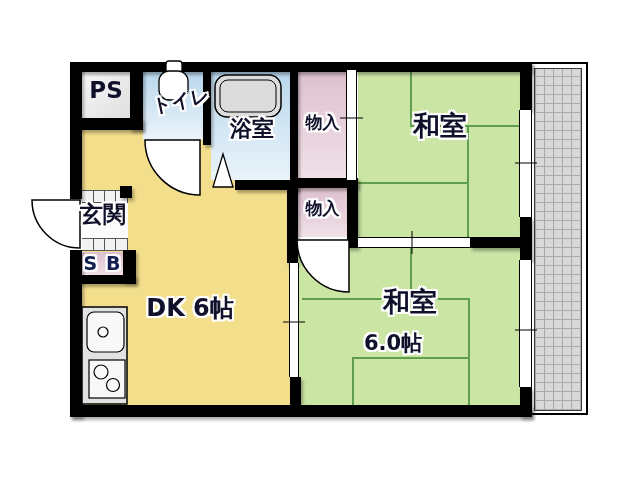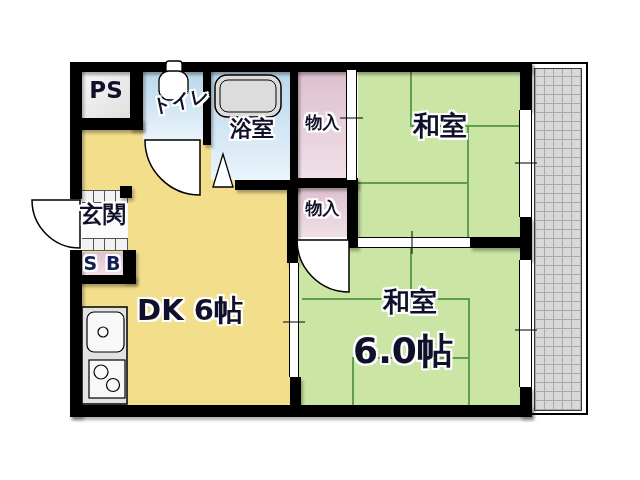--- a/index.html
+++ b/index.html
@@ -114,18 +114,18 @@
   </svg>
 
 
   <div class="lbl plain" style="left:82px;top:79px;width:48px;font-size:23px;">PS</div>
   <div class="lbl" style="left:138px;top:91px;width:86px;font-size:19px;transform:rotate(-12deg);">トイレ</div>
   <div class="lbl" style="left:210px;top:118px;width:84px;font-size:22px;">浴室</div>
   <div class="lbl" style="left:296px;top:114px;width:53px;font-size:17px;">物入</div>
   <div class="lbl" style="left:296px;top:200px;width:53px;font-size:17px;">物入</div>
   <div class="lbl" style="left:370px;top:112px;width:140px;font-size:27px;">和室</div>
   <div class="lbl" style="left:340px;top:288px;width:140px;font-size:27px;">和室</div>
-  <div class="lbl" style="left:333px;top:333px;width:140px;font-size:36px;">6.0帖</div>
-  <div class="lbl" style="left:110px;top:296px;width:160px;font-size:29px;">DK 6帖</div>
+  <div class="lbl" style="left:323px;top:333px;width:140px;font-size:21px;">6.0帖</div>
+  <div class="lbl" style="left:110px;top:296px;width:160px;font-size:24px;">DK 6帖</div>
   <div class="lbl" style="left:53px;top:203px;width:100px;font-size:23px;">玄関</div>
   <div class="lbl" style="left:80px;top:254px;width:45px;font-size:19px;letter-spacing:1px;color:#152052;">S B</div>
 
 </div>
 
 </body></html>

